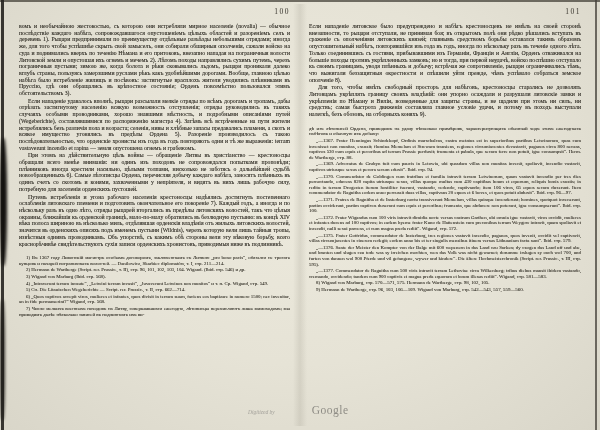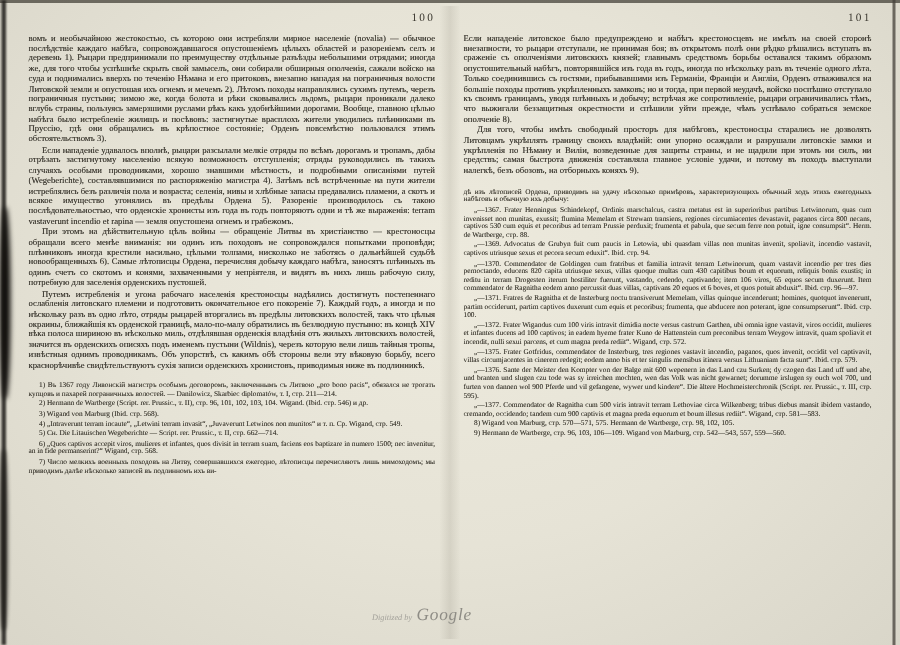--- a/index.html
+++ b/index.html
@@ -42,21 +42,21 @@
     color:#3b382f; text-indent:7px; margin-bottom:1px;
     text-shadow:0 0 .35px rgba(59,56,47,.5);
   }
   .notes p.cont { text-indent:0; }
 
   .watermark {
     position:absolute; left:248px; top:400px; white-space:nowrap;
     color:#93918a;
   }
   .wm-prefix { font-size:5.5px; font-style:italic; color:#a3a19a; margin-right:3px; }
-  .wm-brand  { font-size:11.5px; font-style:italic; letter-spacing:.5px; color:#8e8c85; }
+  .wm-brand  { font-size:11.5px; letter-spacing:.5px; color:#8e8c85;margin-left:34px; }
 </style>
 </head>
 <body>
 
 <div class="scan"></div>
 <div class="edge-top"></div>
 <div class="edge-left"></div>
 <div class="edge-blotch"></div>
 <div class="edge-blotch2"></div>
 <div class="edge-right"></div>

